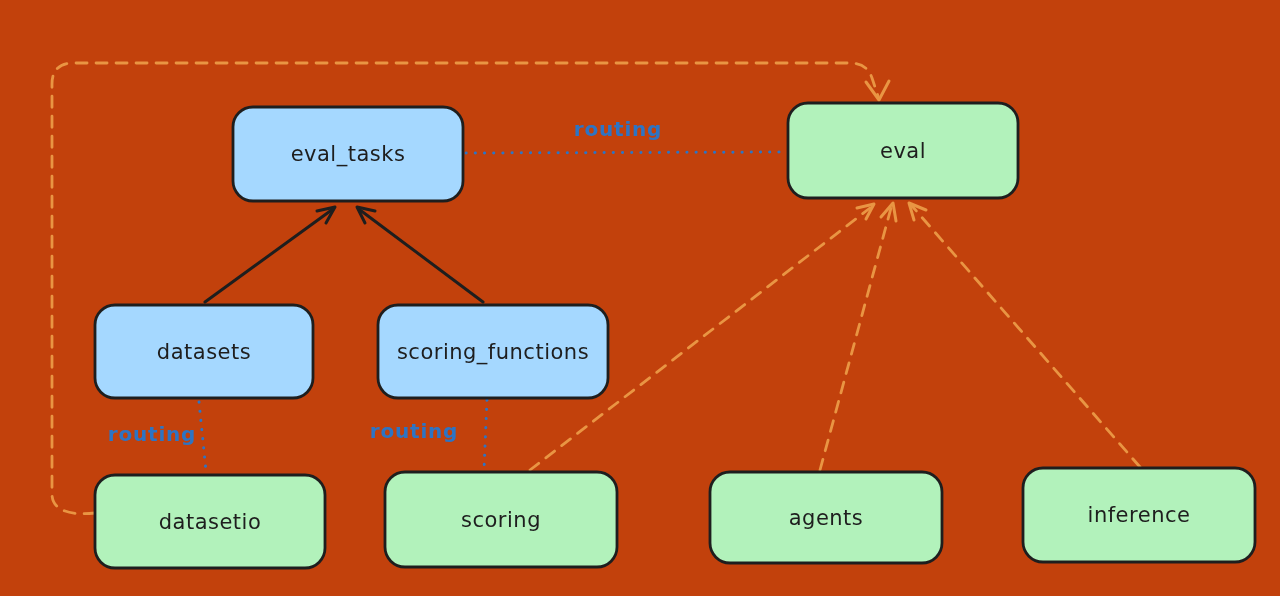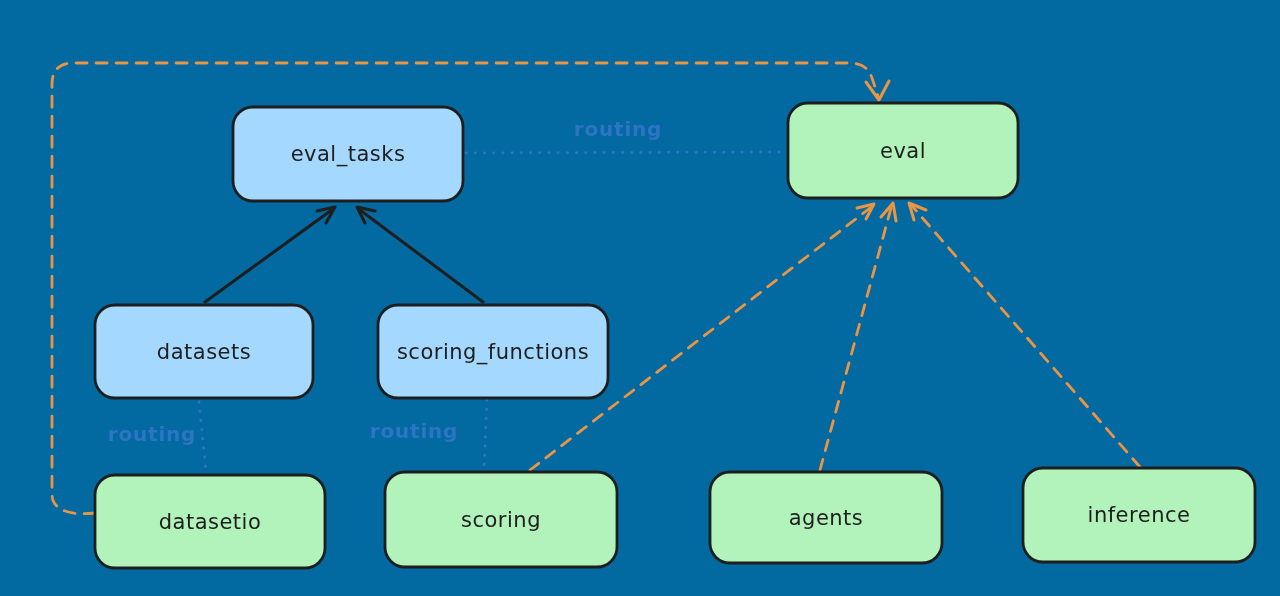--- a/index.html
+++ b/index.html
@@ -5,21 +5,21 @@
   html, body {
     margin: 0;
     padding: 0;
     background: #ffffff;
     font-family: "DejaVu Sans", "Liberation Sans", sans-serif;
   }
   .canvas {
     position: relative;
     width: 1280px;
     height: 596px;
-    background: #0369a1;
+    background: #c2410c;
     overflow: hidden;
   }
   svg { display: block; }
   .node-rect {
     stroke: #1e1e1e;
     stroke-width: 2.8;
   }
   .node-label {
     fill: #1e1e1e;
     font-size: 21px;

